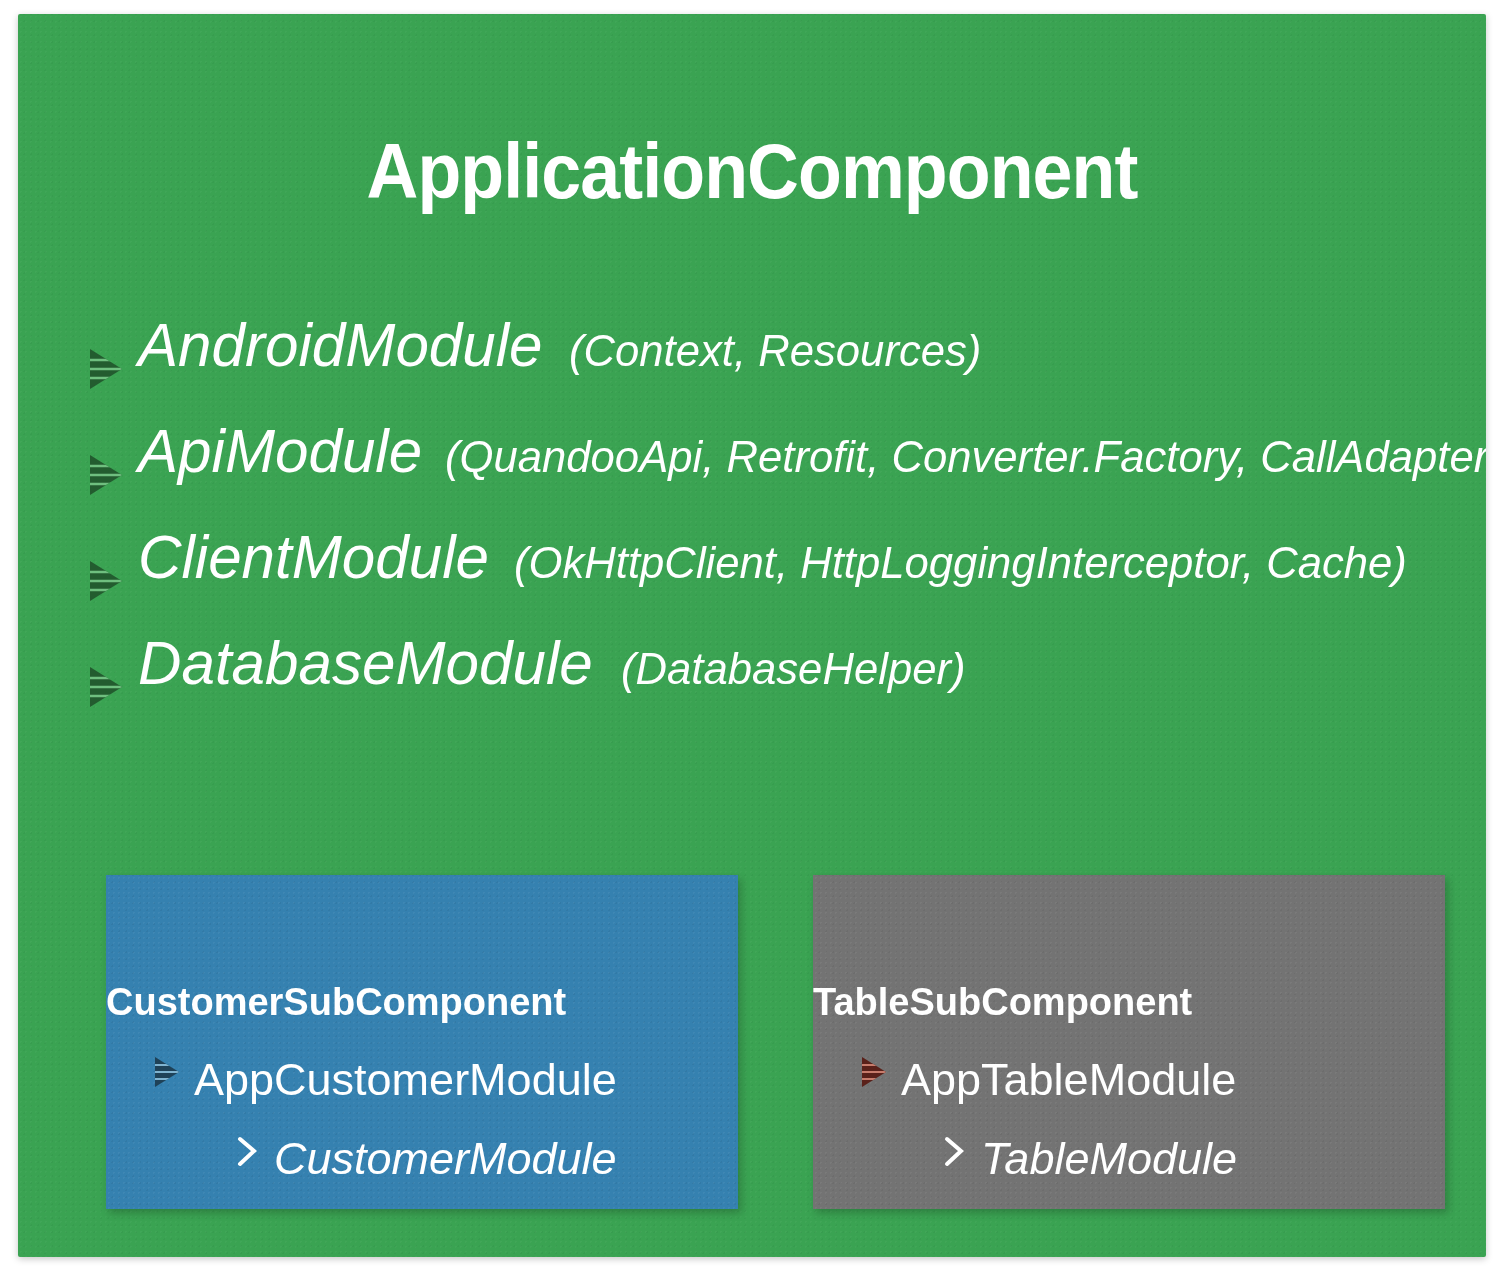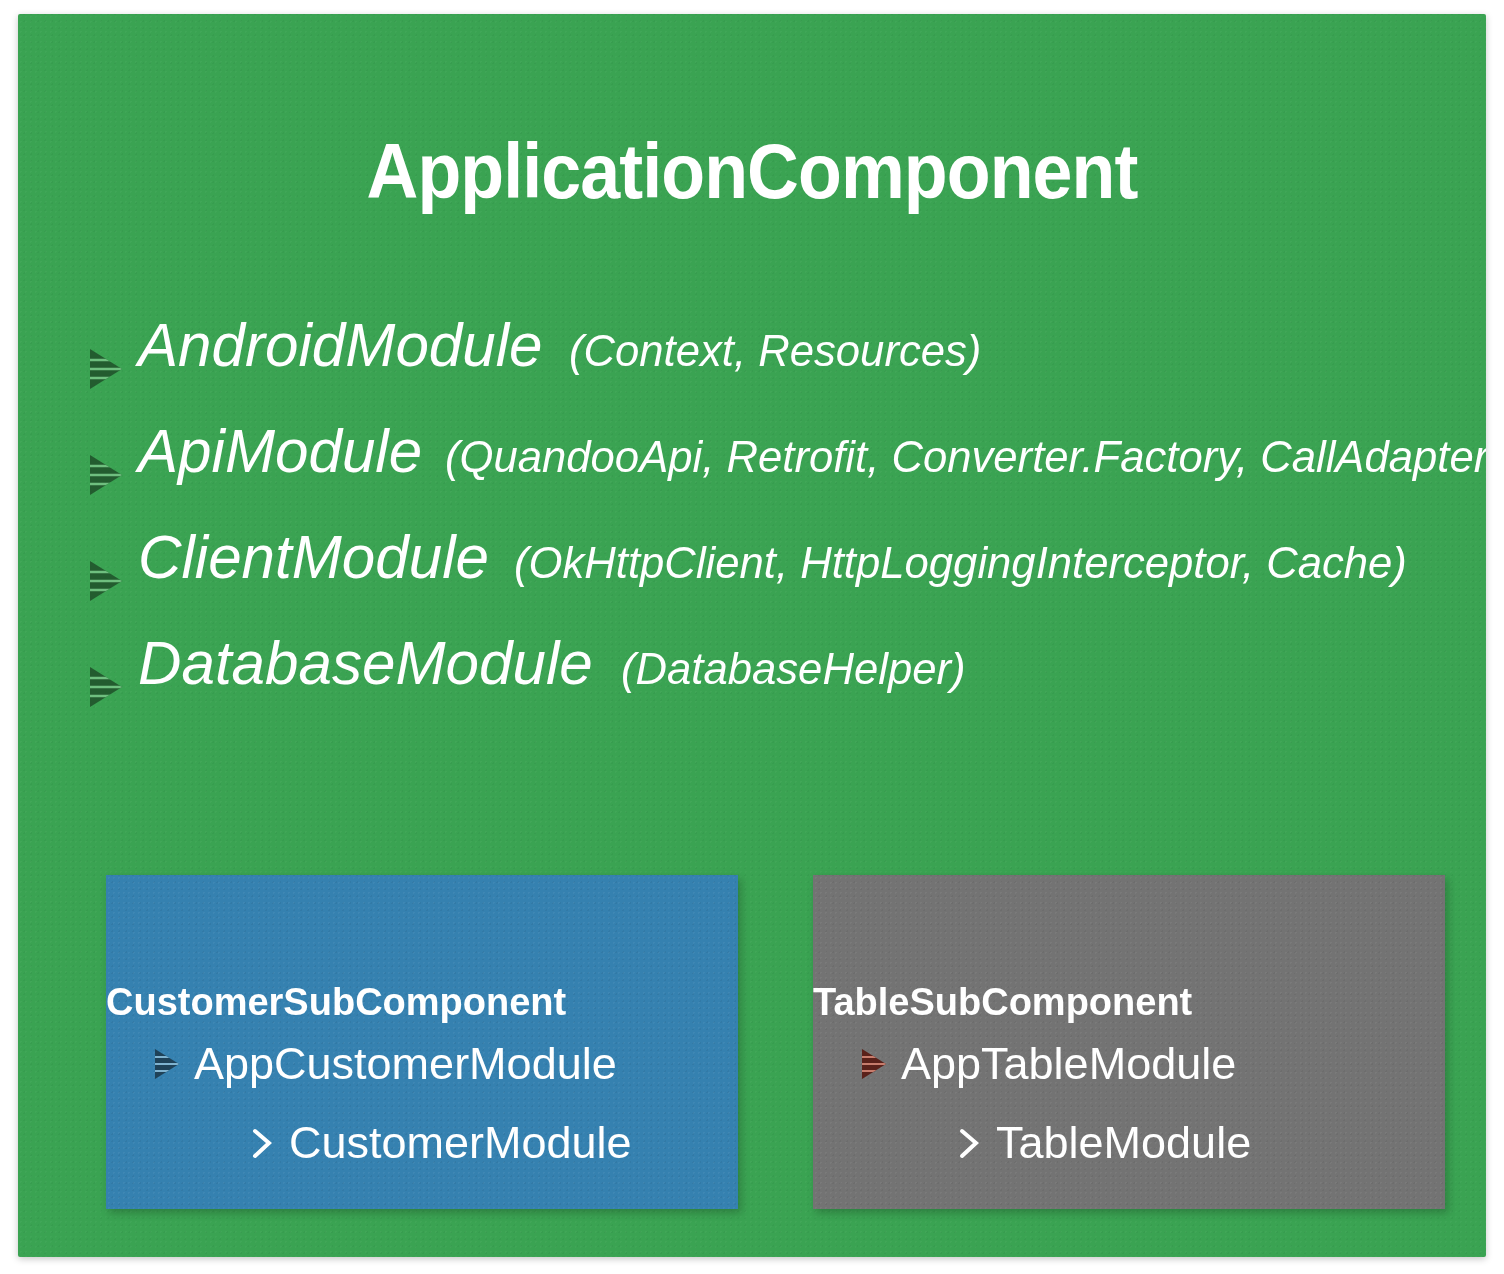--- a/index.html
+++ b/index.html
@@ -140,21 +140,21 @@
   }
   .sub-row {
     position: absolute;
     display: flex;
     align-items: center;
     color: #ffffff;
     white-space: nowrap;
     z-index: 2;
   }
   .sub-row-primary { left: 46px;  top: 1026px; }
-  .sub-row-nested  { left: 143px; top: 1106px; }
+  .sub-row-nested  { left: 128px; top: 1106px; font-style: italic; }
   #subcomponent-customer .sub-row-primary,
   #subcomponent-table   .sub-row-primary { top: 166px; }
   #subcomponent-customer .sub-row-nested,
   #subcomponent-table   .sub-row-nested { top: 245px; }
 
   .sub-tri {
     flex: 0 0 auto;
     width: 30px; height: 34px;
     margin-right: 12px;
   }
@@ -163,20 +163,21 @@
     flex: 0 0 auto;
     width: 26px; height: 34px;
     margin-right: 14px;
   }
   .sub-chevron svg { display: block; }
   .sub-label {
     font-family: "Liberation Sans Narrow", "Liberation Sans", sans-serif;
     font-weight: normal;
     font-size: 45px;
     line-height: 1;
+    margin-top: 16px;
   }
 </style>
 </head>
 <body>
 
 <div id="slide-card">
 
   <div id="deck-title">ApplicationComponent</div>
 
   <div id="module-list">

